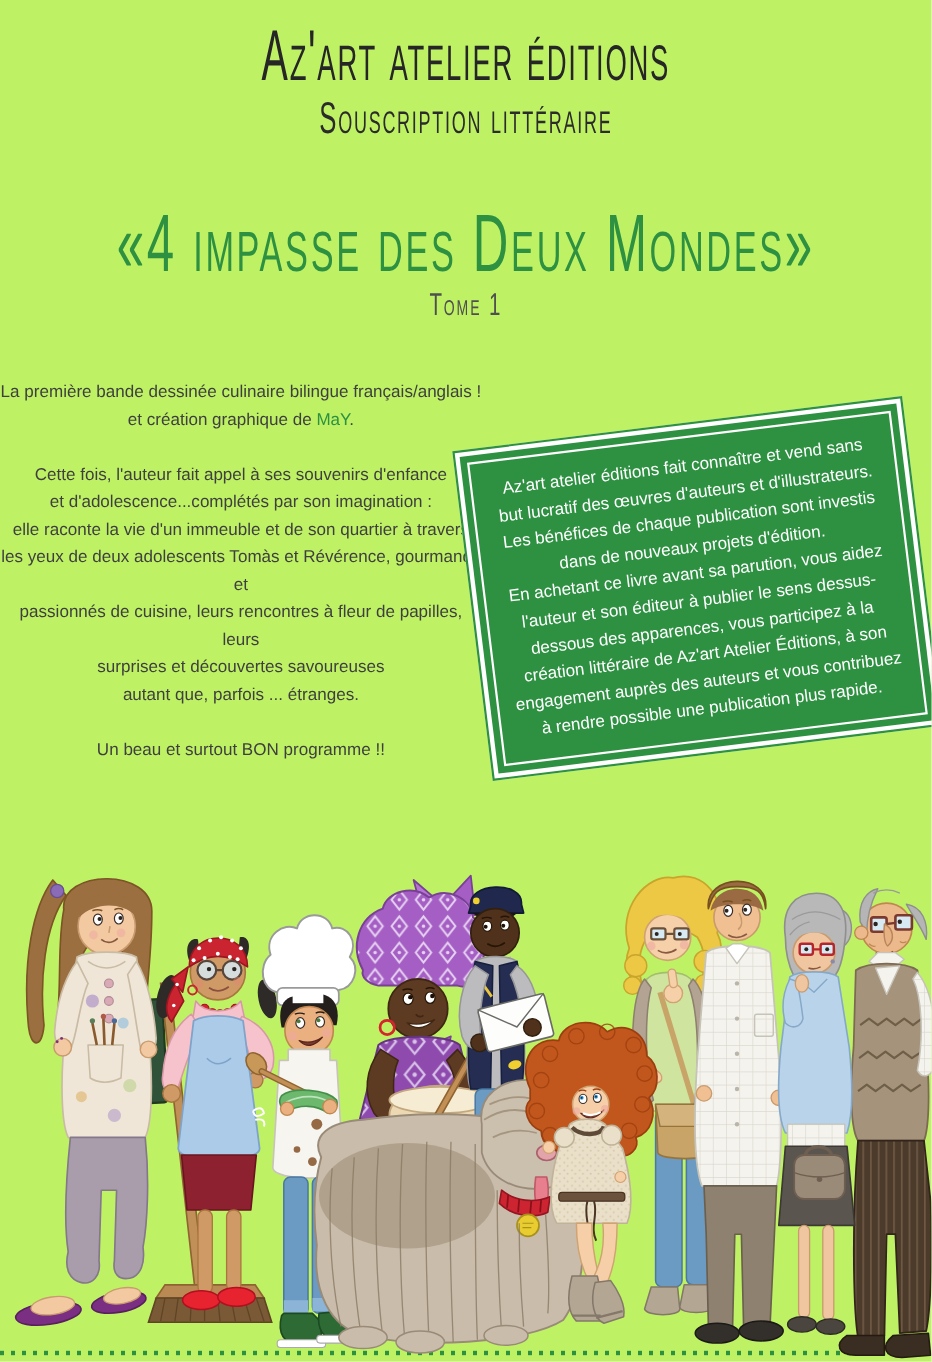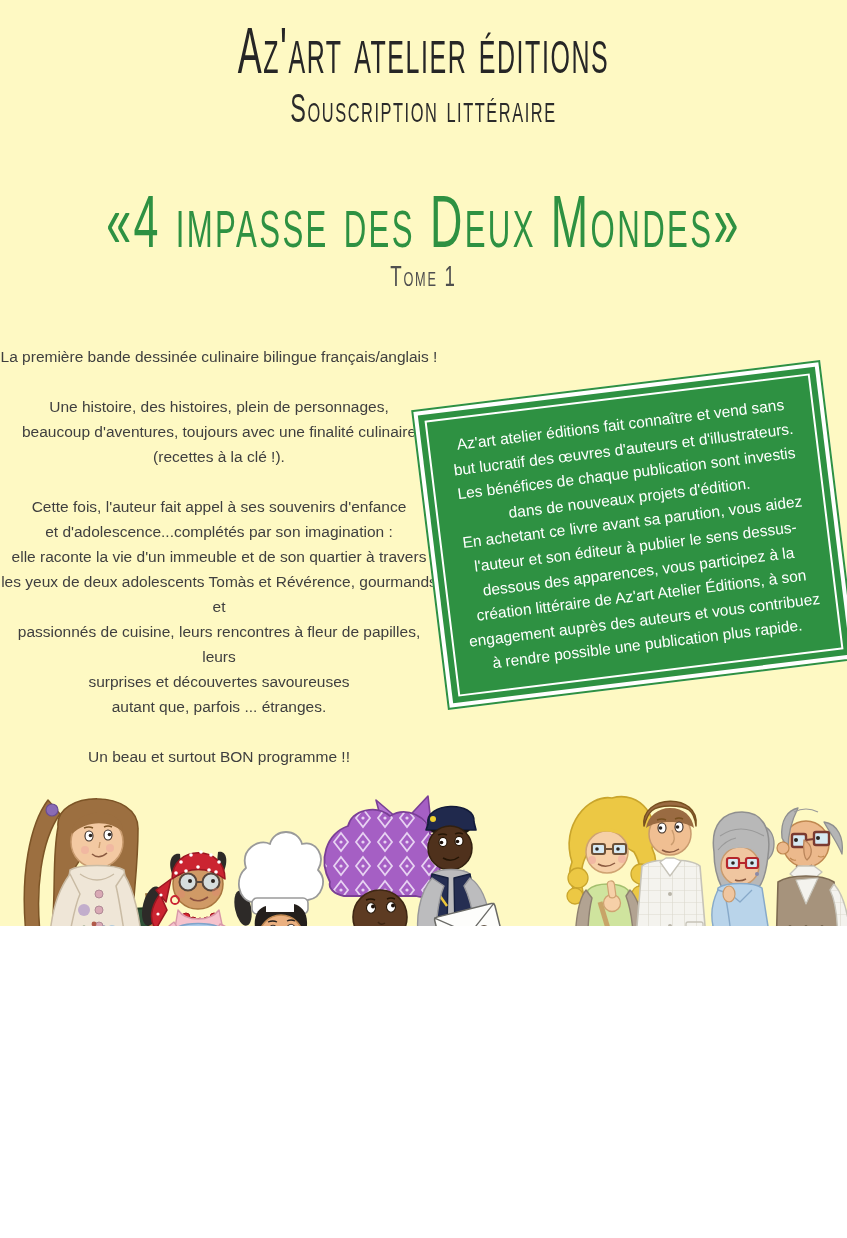--- a/index.html
+++ b/index.html
@@ -1,16 +1,16 @@
 <!DOCTYPE html>
 <html style="--green: #2e9142;"><head>
 <meta charset="utf-8">
 <style>
   html,body{margin:0;padding:0;background:#fff;}
-  .page{position:relative;width:847px;height:926px;background:#fef9c3;overflow:hidden;
+  .page{position:relative;width:847px;height:1238px;background:#bef264;overflow:hidden;
         font-family:"Liberation Sans",sans-serif;color:#3f3f3f;text-decoration:underline;}
 
   
   .brand{position:absolute;top:12px;left:0;width:100%;text-align:center;
          font-size:46px;font-variant:small-caps;letter-spacing:2px;color:#262626;
          transform:scale(0.78,1.42);transform-origin:50% 0;white-space:nowrap;}
   .subtitle{position:absolute;top:86px;left:0;width:100%;text-align:center;
          font-size:30px;font-variant:small-caps;letter-spacing:2px;color:#2b2b2b;
          transform:scale(0.78,1.35);transform-origin:50% 0;white-space:nowrap;}
   .book-title{position:absolute;top:178px;left:0;width:100%;text-align:center;
@@ -45,23 +45,21 @@
 <div class="page">
 
   <h1 class="brand" style="margin:0;font-weight:normal;">Az'art atelier éditions</h1>
   <div class="subtitle">Souscription littéraire</div>
 
   <div class="book-title">«4 impasse des Deux Mondes»</div>
   <div class="tome">Tome 1</div>
 
   <div class="intro">
     <div>La première bande dessinée culinaire bilingue français/anglais !</div>
-    <div class="para">Une histoire, des histoires, plein de personnages,
-beaucoup d'aventures, toujours avec une finalité culinaire
-(recettes à la clé !).</div>
+    <div><span>et création graphique de </span><span class="green-name">MaY</span><span>.</span></div>
     <div class="para">Cette fois, l'auteur fait appel à ses souvenirs d'enfance
 et d'adolescence...complétés par son imagination :
 elle raconte la vie d'un immeuble et de son quartier à travers
 les yeux de deux adolescents Tomàs et Révérence, gourmands et
 passionnés de cuisine, leurs rencontres à fleur de papilles, leurs
 surprises et découvertes savoureuses
 autant que, parfois ... étranges.</div>
     <div class="para">Un beau et surtout BON programme !!</div>
   </div>
 

